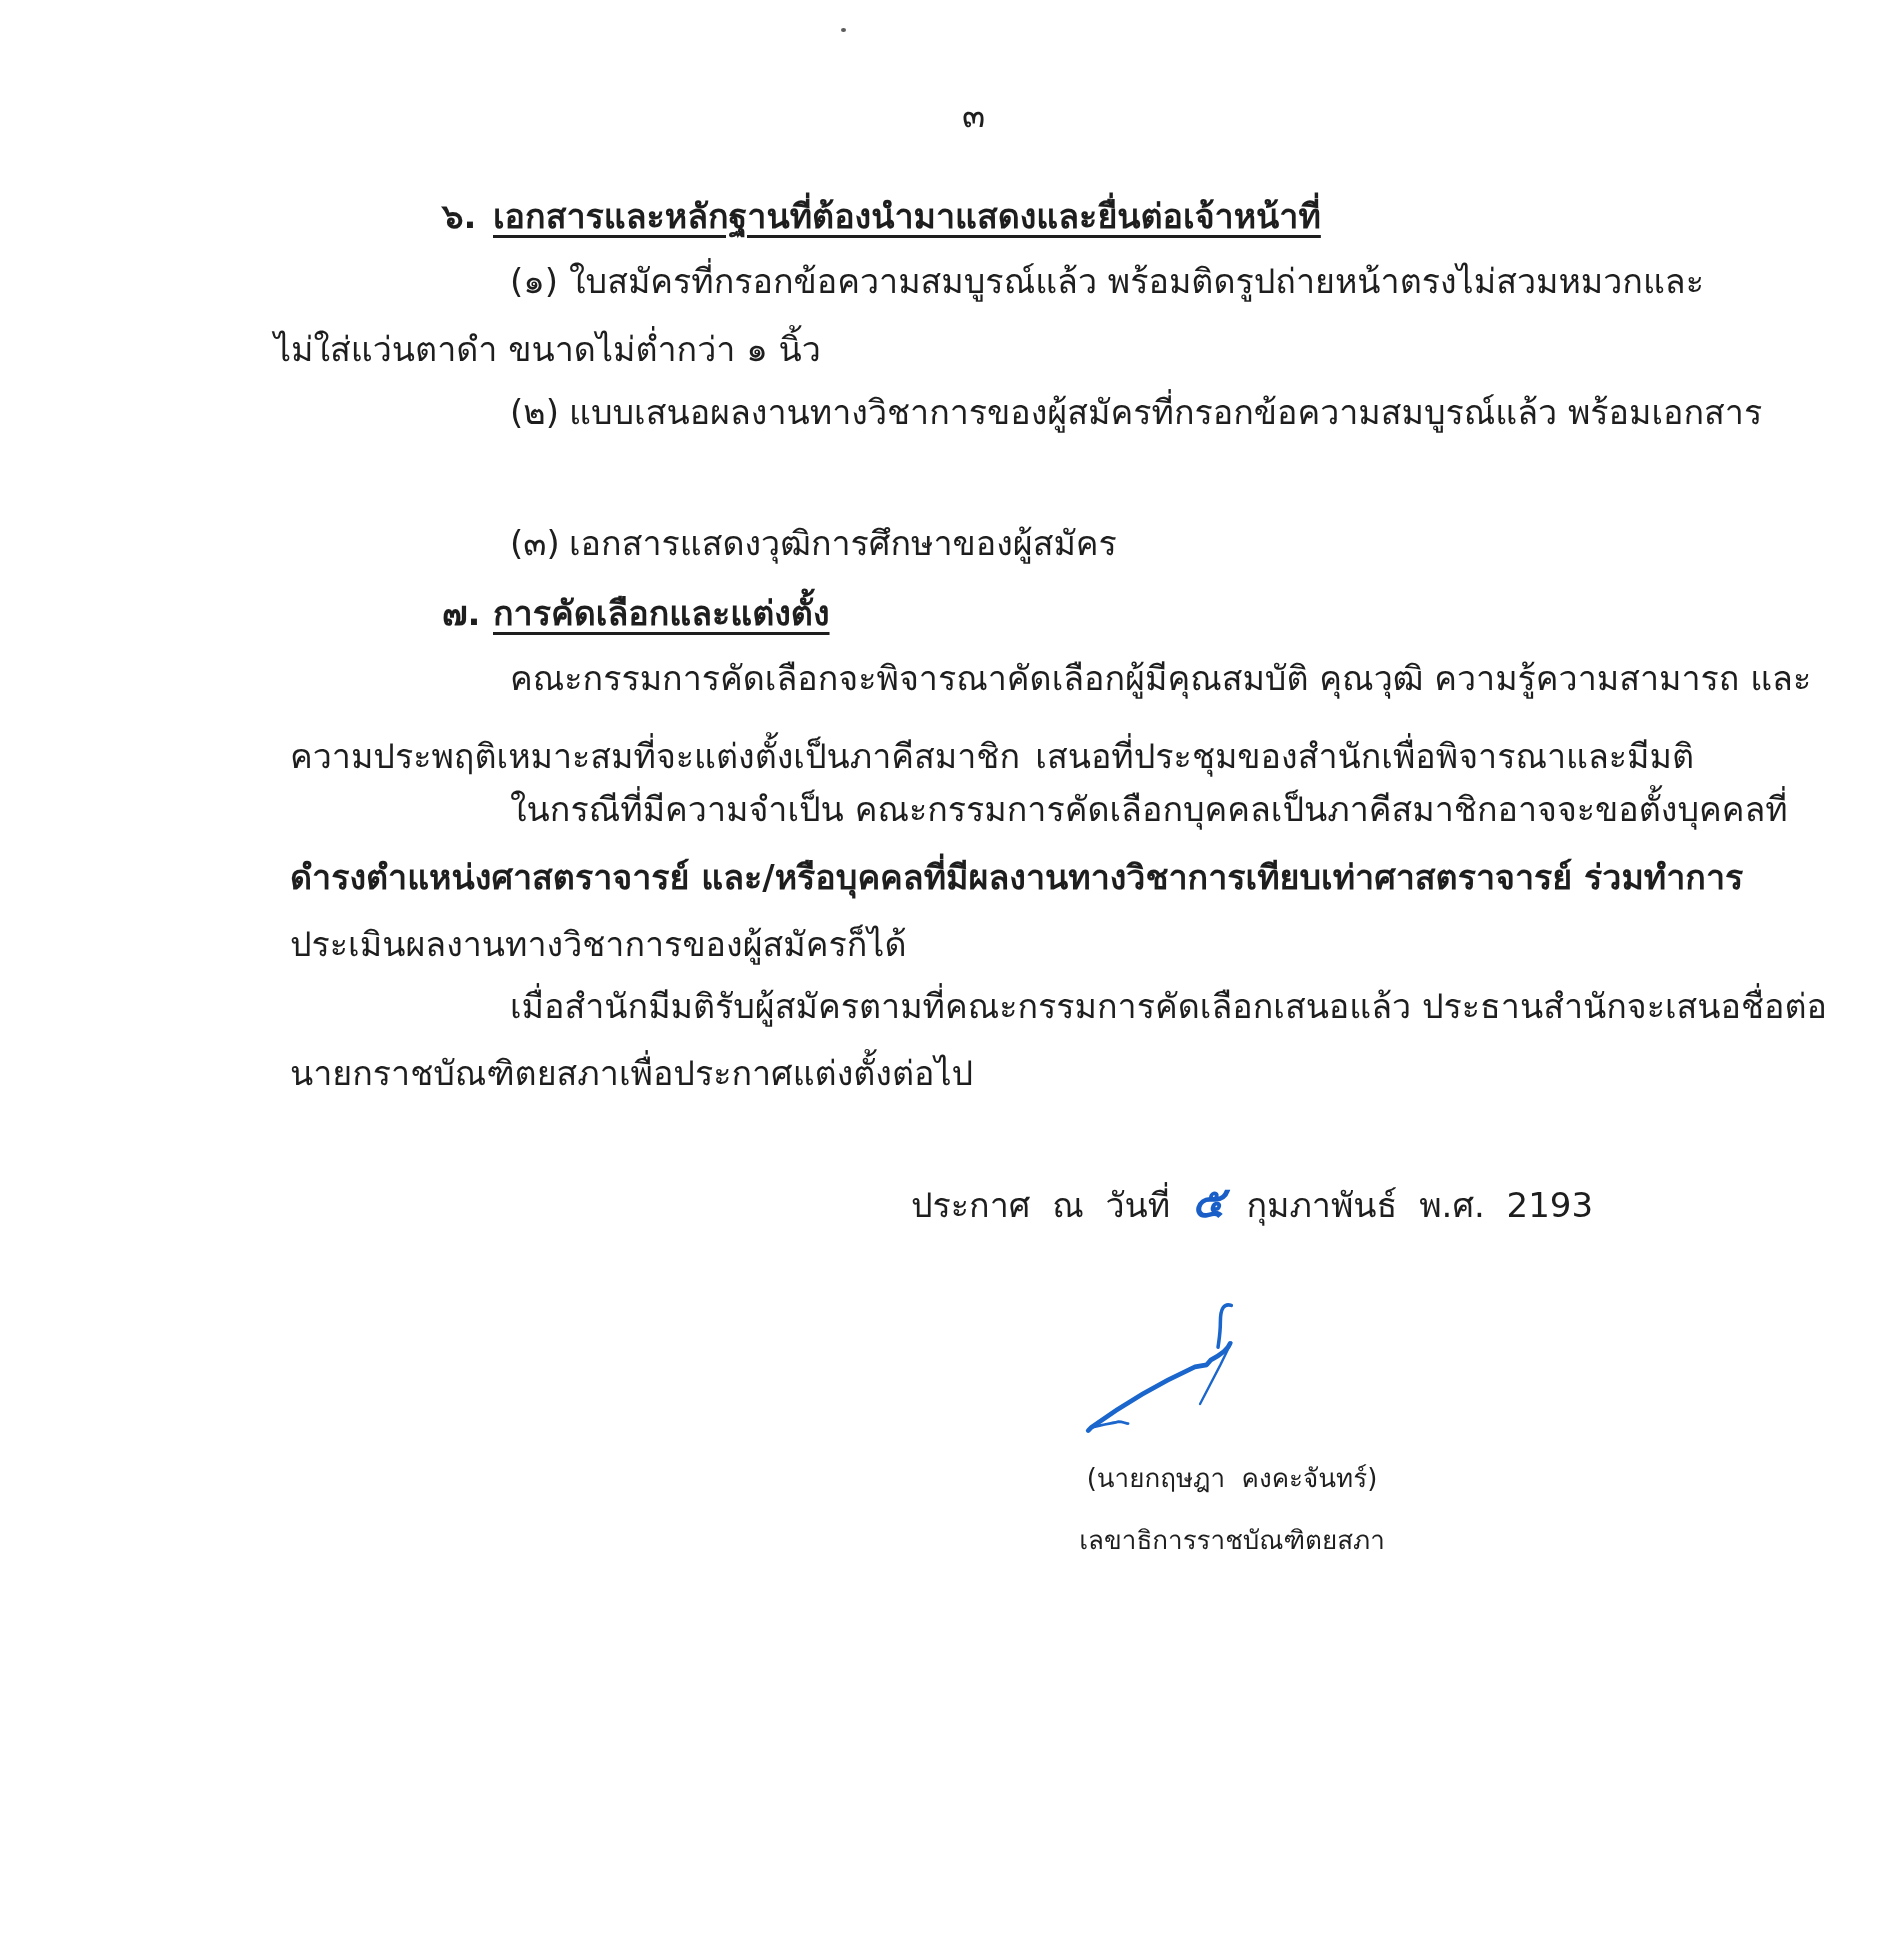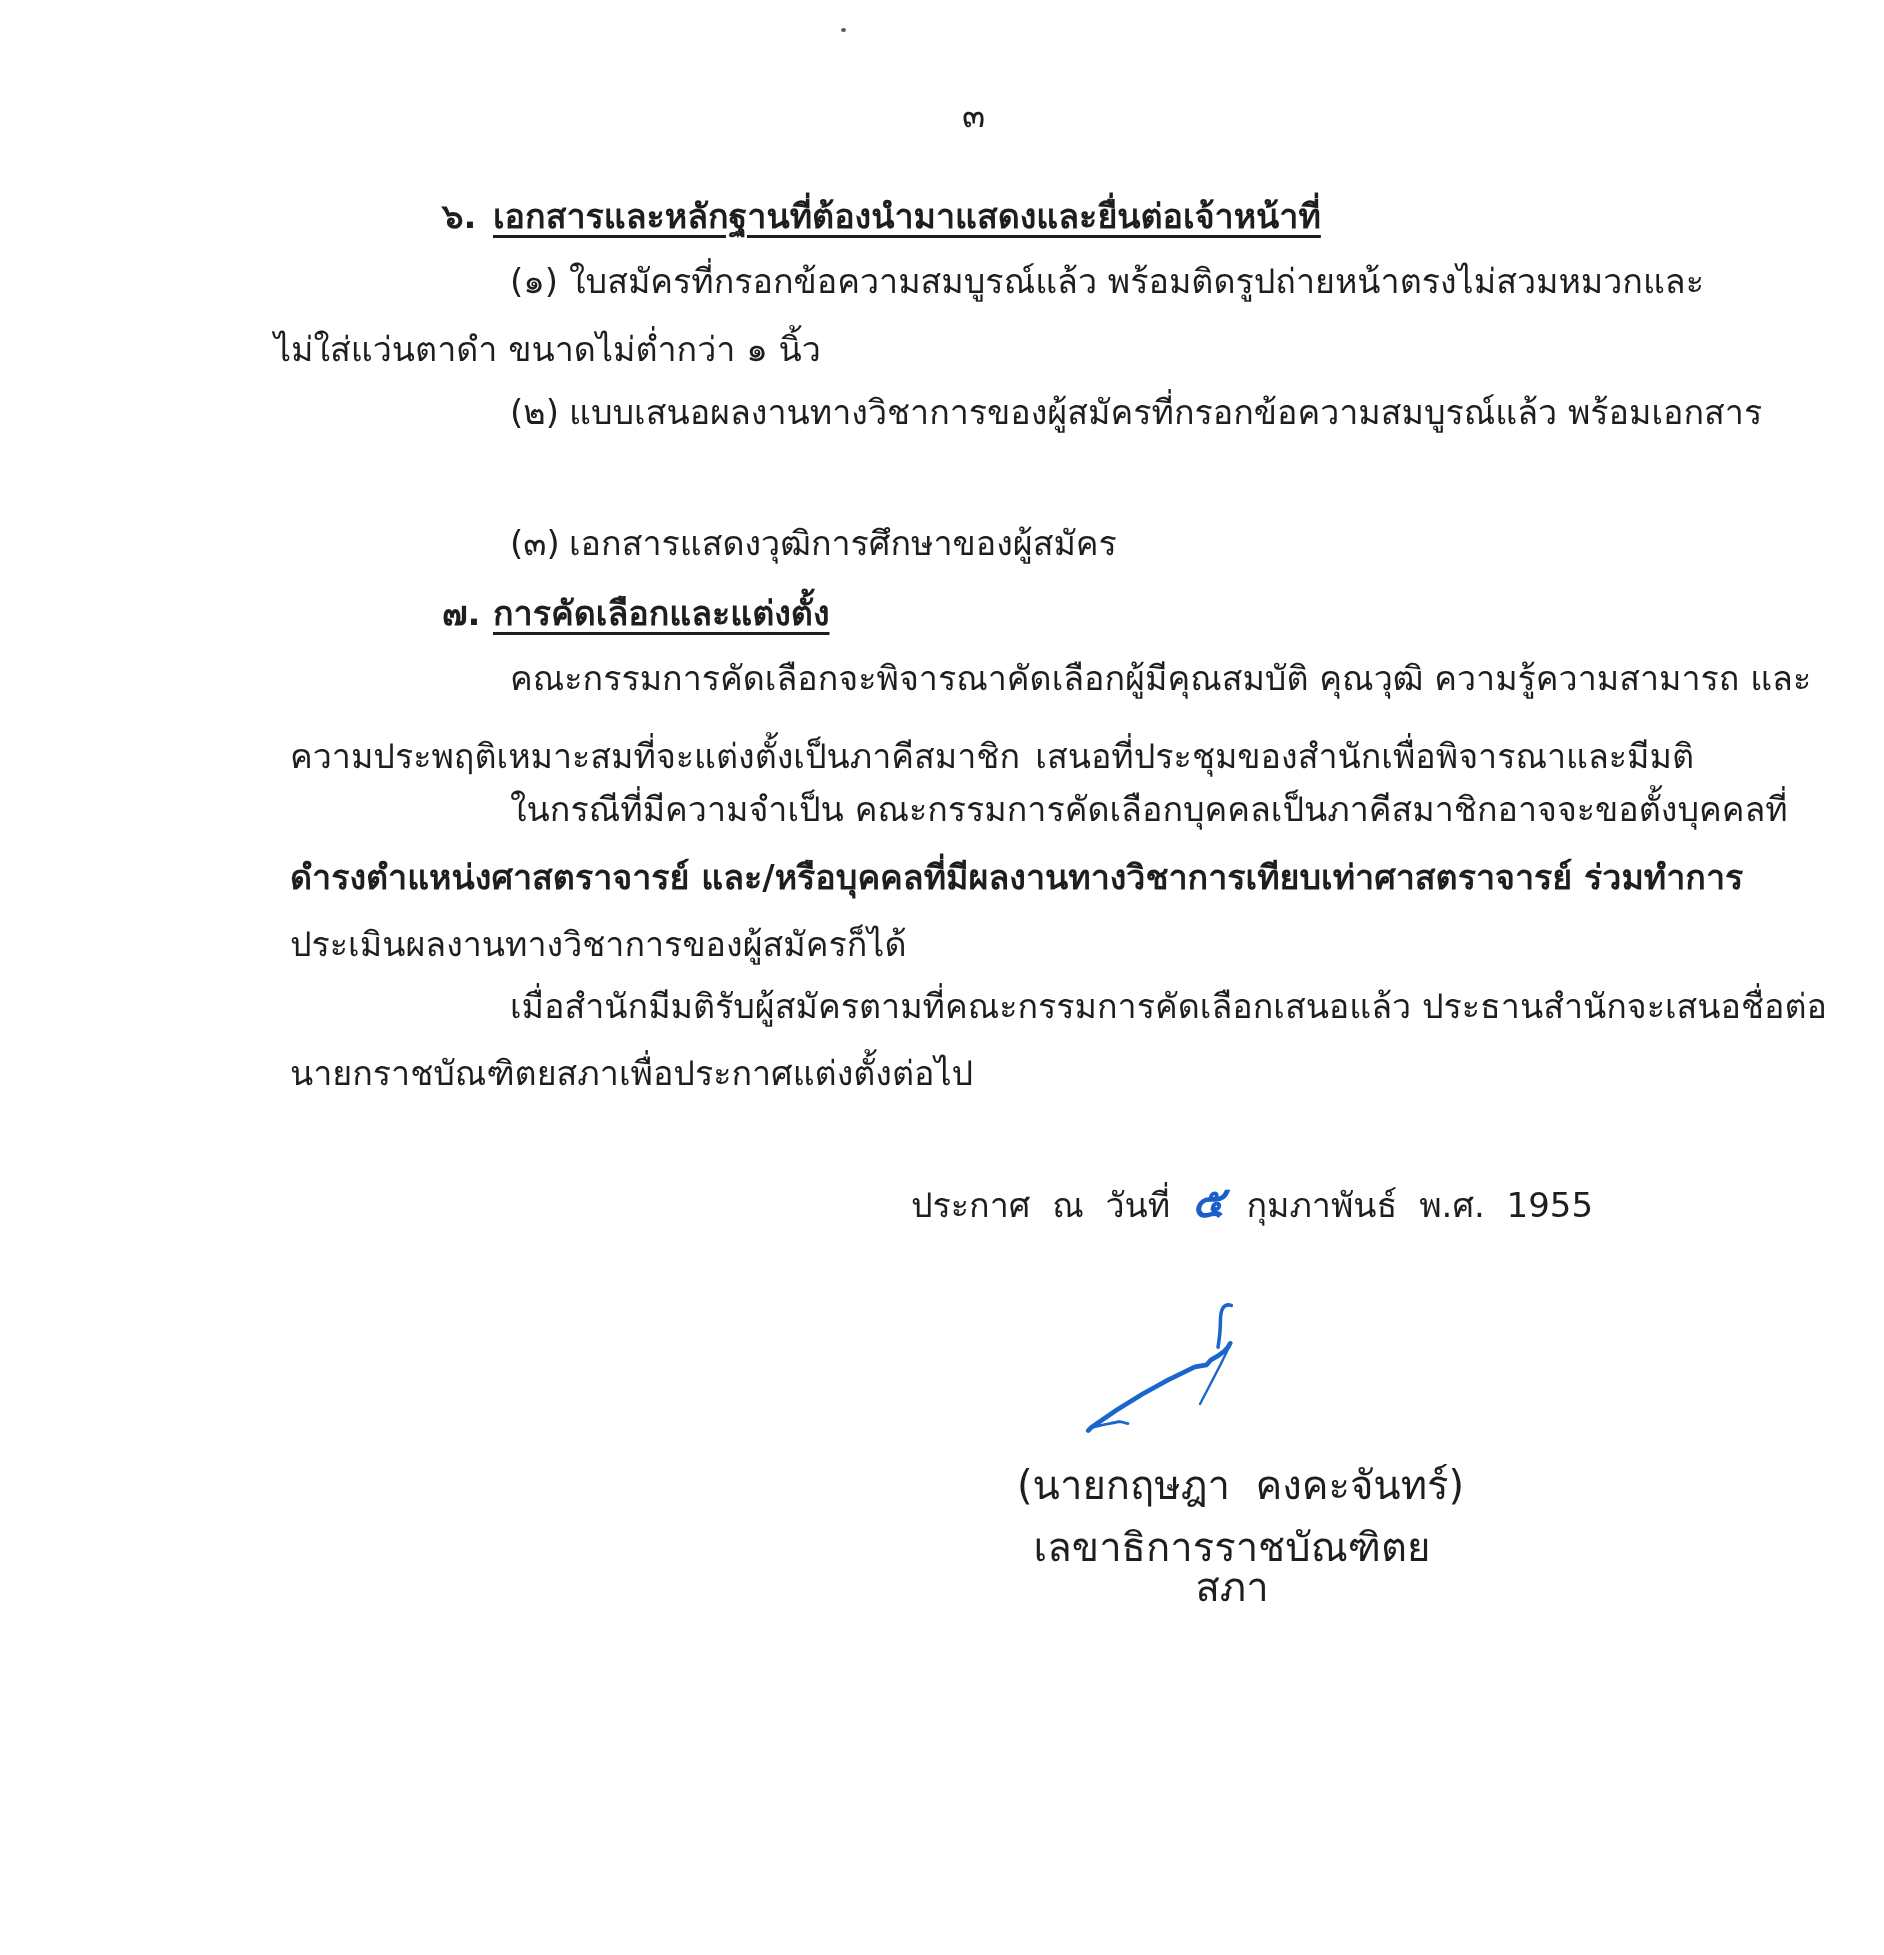--- a/index.html
+++ b/index.html
@@ -75,21 +75,21 @@
     .signature {
       position: absolute;
       left: 1056px; top: 1271px;
       width: 274px; height: 176px;
     }
     .center-block {
       position: absolute;
       left: 1017px;
       width: 430px;
       text-align: center;
-      font-size: 40px;
+      font-size: 26px;
       line-height: 1;
     }
   </style>
 </head>
 <body>
 
 <div class="page">
 
   <div class="scan-speck"></div>
 
@@ -124,21 +124,21 @@
   <div class="line" style="left:290px; top:927px;">ประเมินผลงานทางวิชาการของผู้สมัครก็ได้</div>
 
   <div class="line" style="left:510px; top:989px; width:1183px; text-align:justify; text-align-last:justify;">เมื่อสำนักมีมติรับผู้สมัครตามที่คณะกรรมการคัดเลือกเสนอแล้ว ประธานสำนักจะเสนอชื่อต่อ</div>
   <div class="line" style="left:290px; top:1056px;">นายกราชบัณฑิตยสภาเพื่อประกาศแต่งตั้งต่อไป</div>
 
   <div class="line" style="left:911px; top:1181px; word-spacing:11px;">
     <span>ประกาศ ณ วันที่</span>
     <span class="blue">๕</span>
     <span>กุมภาพันธ์</span>
     <span>พ.ศ.</span>
-    <span>1955</span>
+    <span>2193</span>
   </div>
 
   <svg class="signature" viewBox="0 0 700 450">
     <g fill="none" stroke="#1a66cc" stroke-linecap="round" stroke-linejoin="round">
       <path d="M448 88 C 430 82, 420 95, 420 130 C 420 160, 416 180, 414 195" stroke-width="9"></path>
       <path d="M445 185 C 440 200, 420 215, 395 228 L 385 240 L 355 245 C 300 270, 200 320, 90 400 L 82 408" stroke-width="12"></path>
       <path d="M448 183 L 420 240 L 368 340" stroke-width="6"></path>
       <path d="M90 400 C 120 392, 150 388, 160 385 C 170 385, 178 390, 184 390" stroke-width="7"></path>
     </g>
   </svg>

